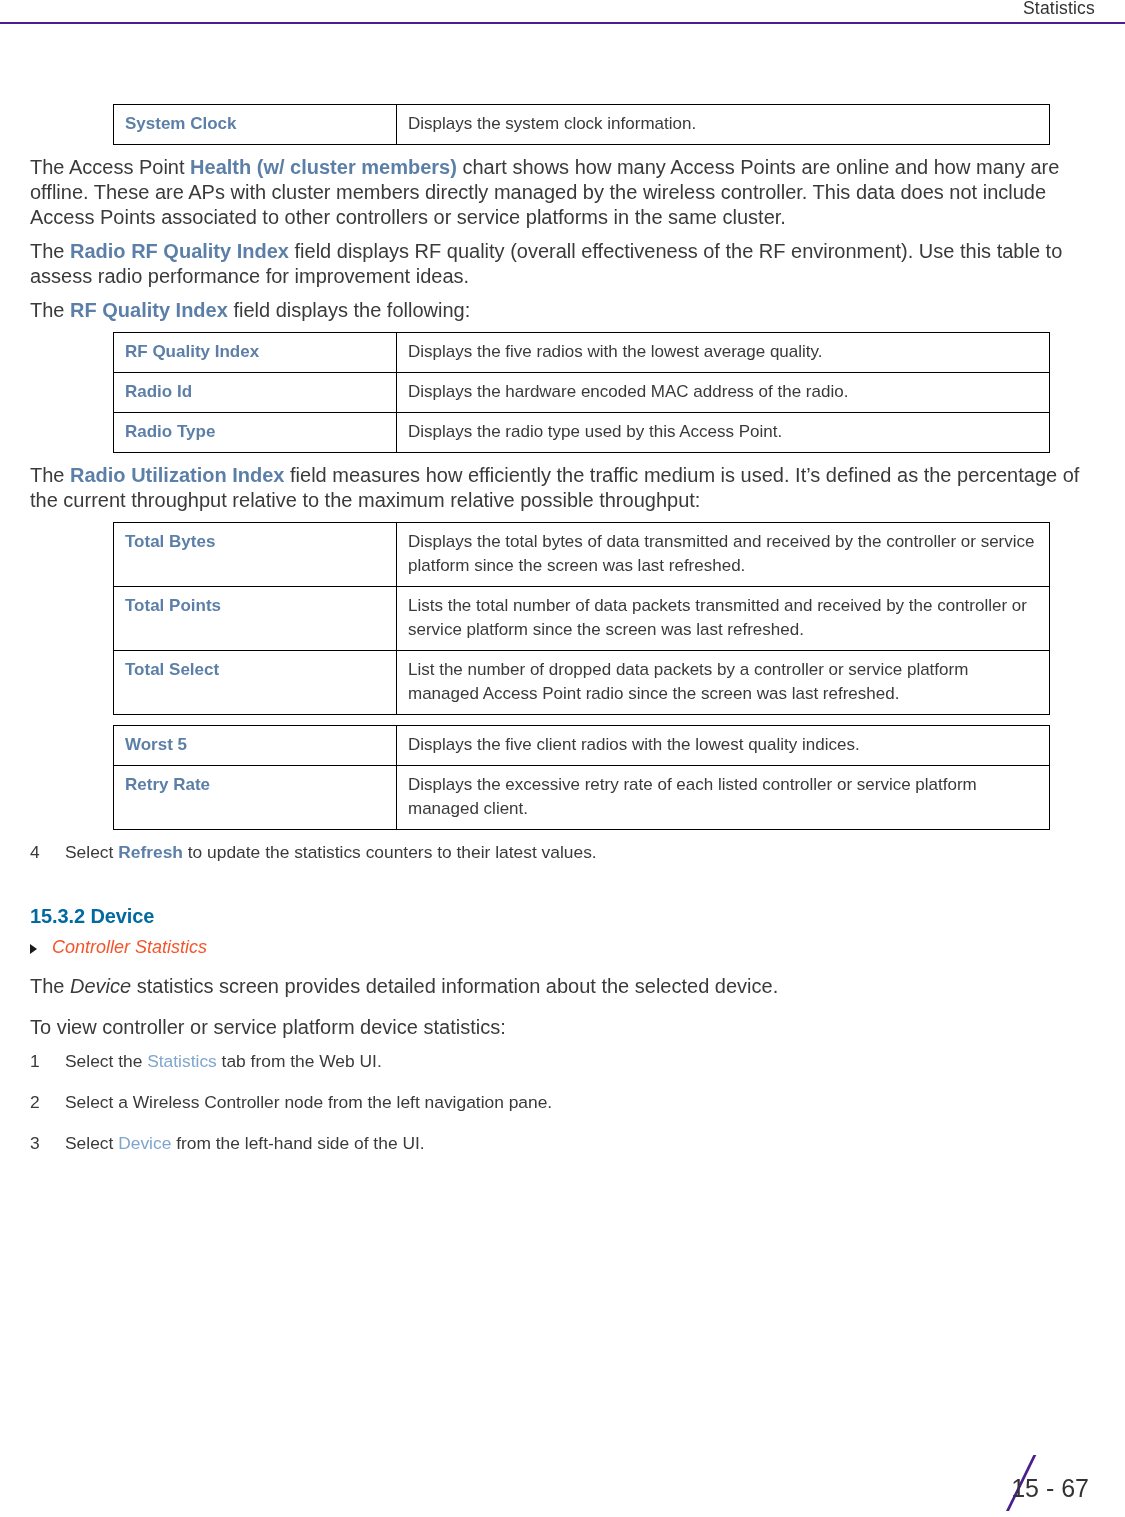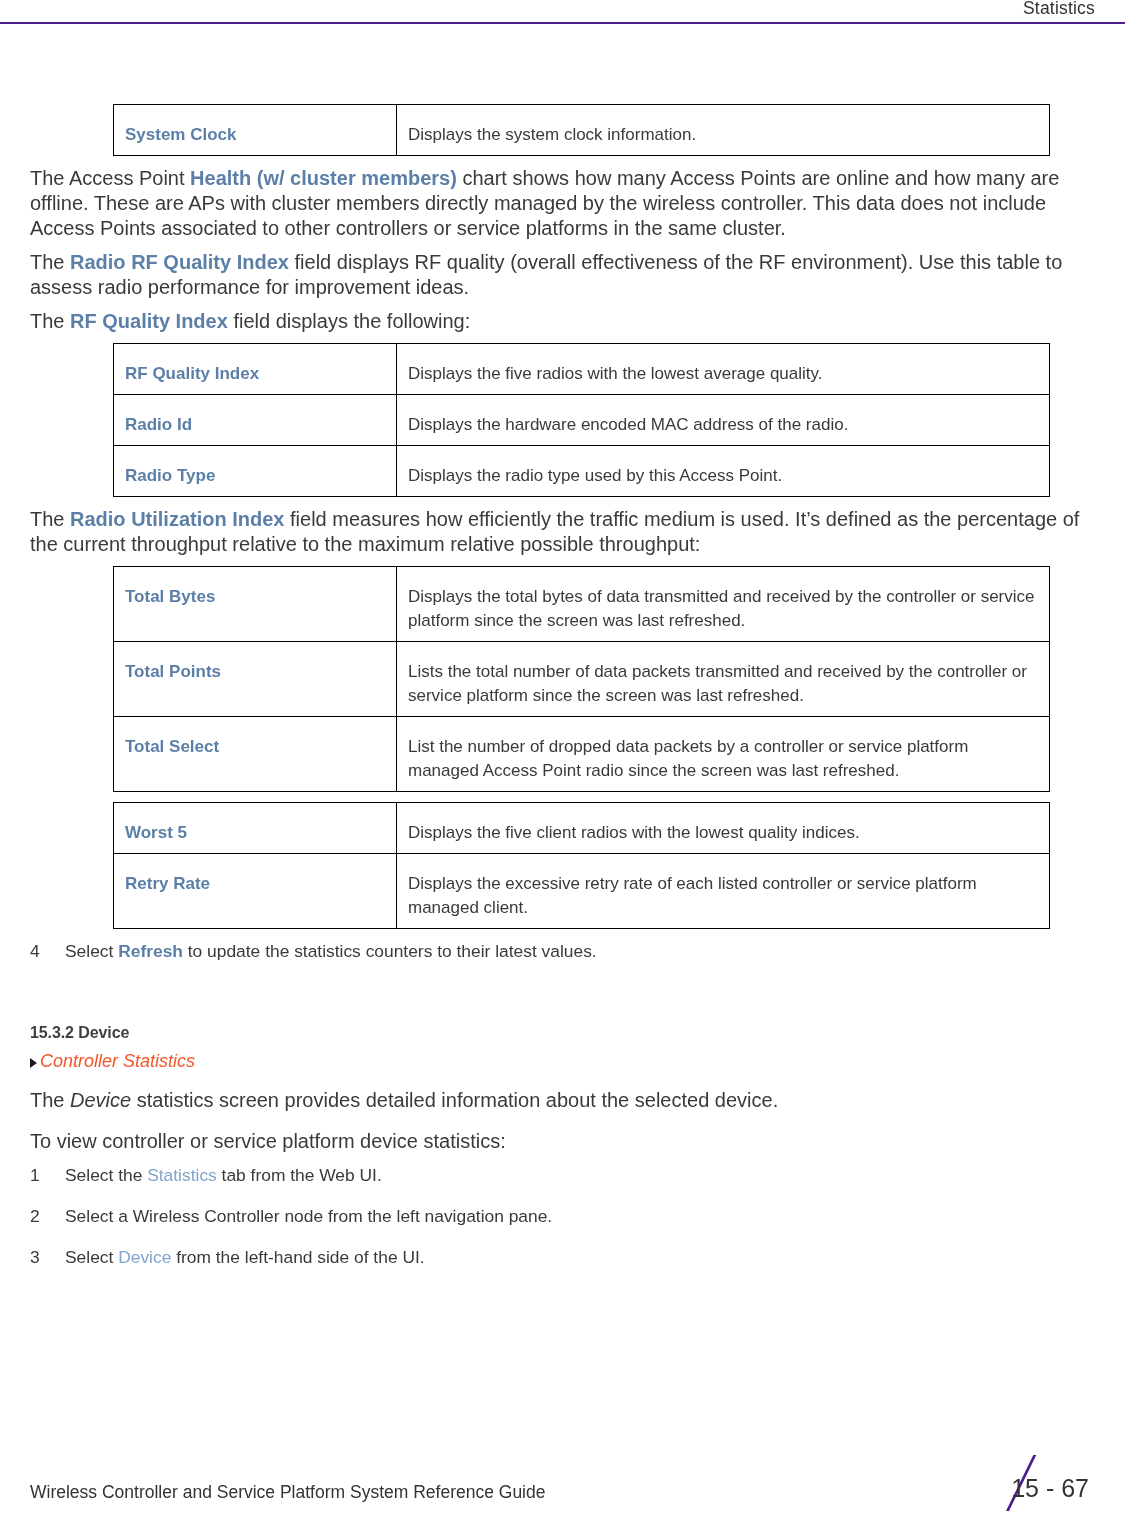--- a/index.html
+++ b/index.html
@@ -72,21 +72,21 @@
   
   table.field-table {
     border-collapse: collapse;
     margin: 8px 0 10px 83px;
     width: 937px;
     table-layout: fixed;
     border: 1.6px solid #000000;
   }
   table.field-table td {
     border: 1.1px solid #000000;
-    padding: 18px 11px 8px 11px;
+    padding: 7px 11px 8px 11px;
     vertical-align: top;
     font-size: 17px;
     line-height: 24px;
     color: #3a3a3a;
   }
   table.field-table td.label-col {
     width: 260px;
     color: #5C7FA8;
     font-weight: bold;
   }
@@ -124,34 +124,34 @@
   }
   .step-single .num {
     position: absolute;
     left: 0;
     top: 0;
     color: #3a3a3a;
   }
 
   
   h2.section-heading {
-    margin: 60px 0 0 0;
-    font-size: 16px;
+    margin: 40px 0 0 0;
+    font-size: 20px;
     font-weight: bold;
-    color: #404040;
+    color: #0369a1;
     letter-spacing: -0.1px;
   }
   .xref-line {
     margin: 9px 0 0 0;
     font-size: 18px;
     font-style: italic;
     color: #F4552A;
     display: flex;
     align-items: center;
-    gap: 0;
+    gap: 12px;
   }
   .xref-line .tri {
     display: inline-block;
     width: 0;
     height: 0;
     border-left: 7px solid #1b1b1b;
     border-top: 5px solid transparent;
     border-bottom: 5px solid transparent;
     margin-right: 3px;
     position: relative;
@@ -291,16 +291,15 @@
       <span class="num">2</span><span>Select a Wireless Controller node from the left navigation pane.</span>
     </li>
     <li>
       <span class="num">3</span><span>Select </span><span class="link-light">Device</span><span> from the left-hand side of the UI.</span>
     </li>
   </ol>
 
 </div>
 
 <div class="page-footer">
-  <div class="footer-title">Wireless Controller and Service Platform System Reference Guide</div>
   <div class="footer-slash"></div>
   <div class="footer-pageno">15 - 67</div>
 </div>
 
 </body></html>

